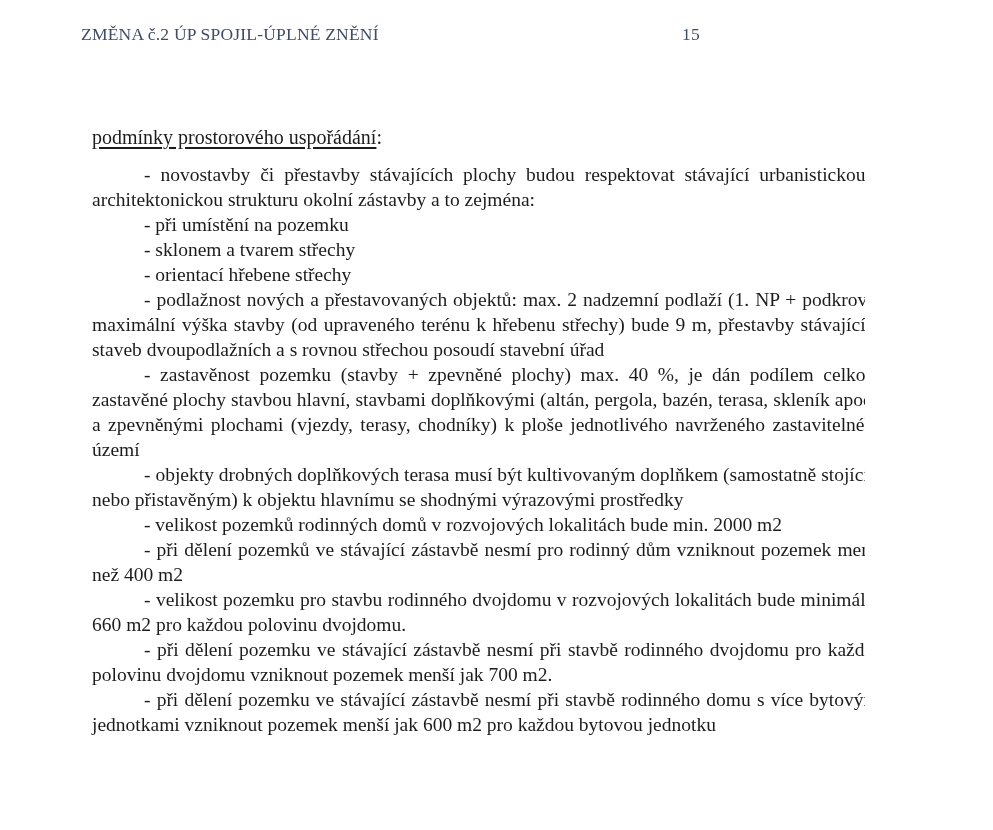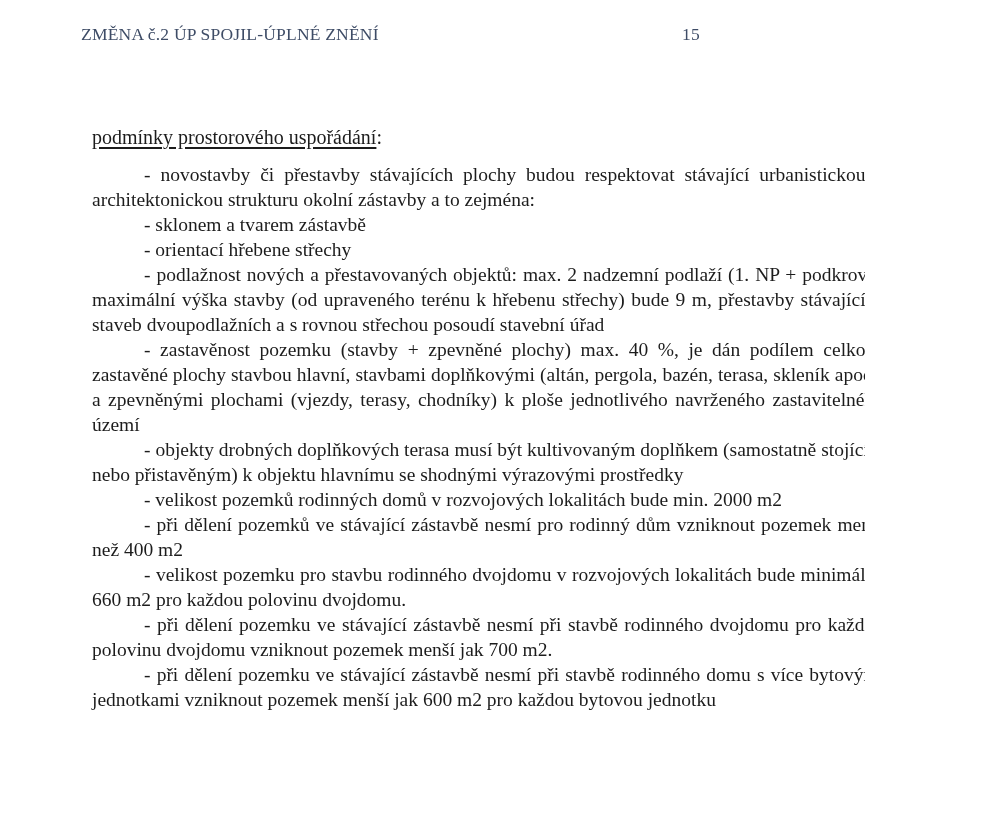--- a/index.html
+++ b/index.html
@@ -75,21 +75,22 @@
   </div>
 
   <div class="content">
 
     <h2 class="section-heading">
       <span class="underlined">podmínky prostorového uspořádání</span><span>:</span>
     </h2>
 
     <div class="body-text">
       <p>- novostavby či přestavby stávajících plochy budou respektovat stávající urbanistickou a architektonickou strukturu okolní zástavby a to zejména:</p>
-      <p>- sklonem a tvarem zástavbě</p>
+      <p>- při umístění na pozemku</p>
+      <p>- sklonem a tvarem střechy</p>
       <p>- orientací hřebene střechy</p>
       <p>- podlažnost nových a přestavovaných objektů: max. 2 nadzemní podlaží (1. NP + podkroví), maximální výška stavby (od upraveného terénu k hřebenu střechy) bude 9 m, přestavby stávajících staveb dvoupodlažních a s rovnou střechou posoudí stavební úřad</p>
       <p>- zastavěnost pozemku (stavby + zpevněné plochy) max. 40 %, je dán podílem celkové zastavěné plochy stavbou hlavní, stavbami doplňkovými (altán, pergola, bazén, terasa, skleník apod.) a zpevněnými plochami (vjezdy, terasy, chodníky) k ploše jednotlivého navrženého zastavitelného území</p>
       <p>- objekty drobných doplňkových terasa musí být kultivovaným doplňkem (samostatně stojícím nebo přistavěným) k objektu hlavnímu se shodnými výrazovými prostředky</p>
       <p>- velikost pozemků rodinných domů v rozvojových lokalitách bude min. 2000 m2</p>
       <p>- při dělení pozemků ve stávající zástavbě nesmí pro rodinný dům vzniknout pozemek menší než 400 m2</p>
       <p>- velikost pozemku pro stavbu rodinného dvojdomu v rozvojových lokalitách bude minimálně 660 m2 pro každou polovinu dvojdomu.</p>
       <p>- při dělení pozemku ve stávající zástavbě nesmí při stavbě rodinného dvojdomu pro každou polovinu dvojdomu vzniknout pozemek menší jak 700 m2.</p>
       <p>- při dělení pozemku ve stávající zástavbě nesmí při stavbě rodinného domu s více bytovými jednotkami vzniknout pozemek menší jak 600 m2 pro každou bytovou jednotku</p>
     </div>

